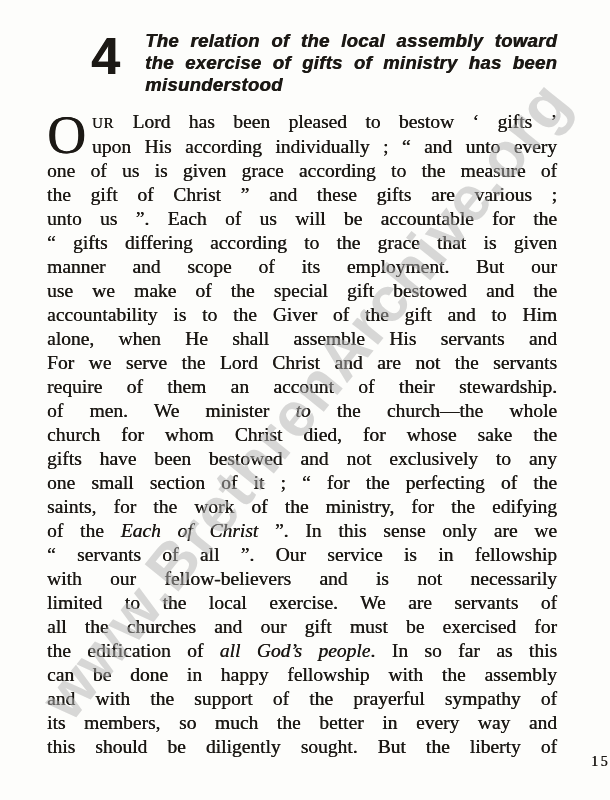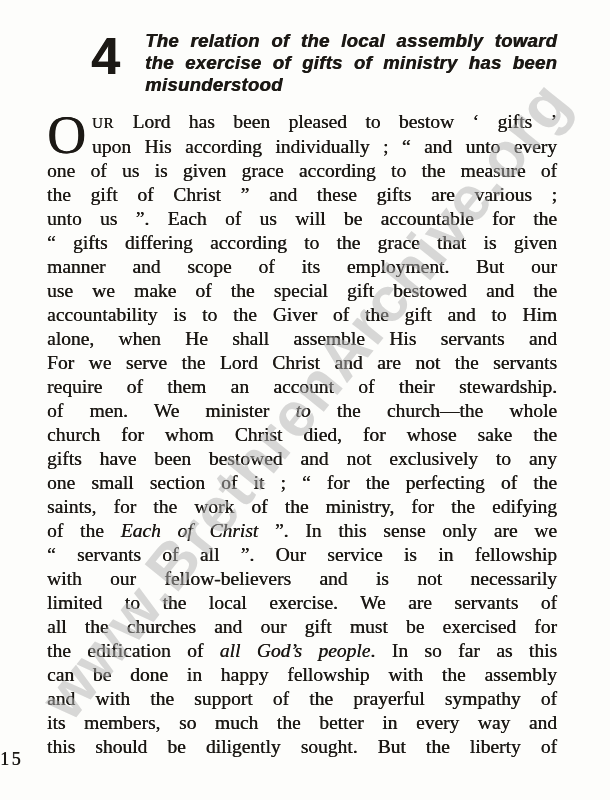--- a/index.html
+++ b/index.html
@@ -41,22 +41,22 @@
     text-align:justify;text-align-last:justify;
     text-shadow:0.35px 0 0 currentColor;
     white-space:normal;
   }
   .dc-indent{padding-left:45px;}
   .sc{font-size:15px;letter-spacing:0.6px;}
   .it{font-style:italic;}
   
   .pagenum{
     position:absolute;left:0;right:0;bottom:30px;
-    text-align:left;
-    font-size:18px;letter-spacing:2.5px;
+    text-align:right;
+    font-size:14px;letter-spacing:2.5px;
     text-shadow:0.4px 0 0 currentColor;
   }
   
   .watermark{
     position:absolute;left:50%;top:50%;
     transform:translate(-50%,-50%) rotate(-51deg);
     font-family:"Liberation Sans","DejaVu Sans",sans-serif;
     font-weight:700;font-size:63px;letter-spacing:1px;
     color:rgba(178,178,178,0.5);
     white-space:nowrap;

